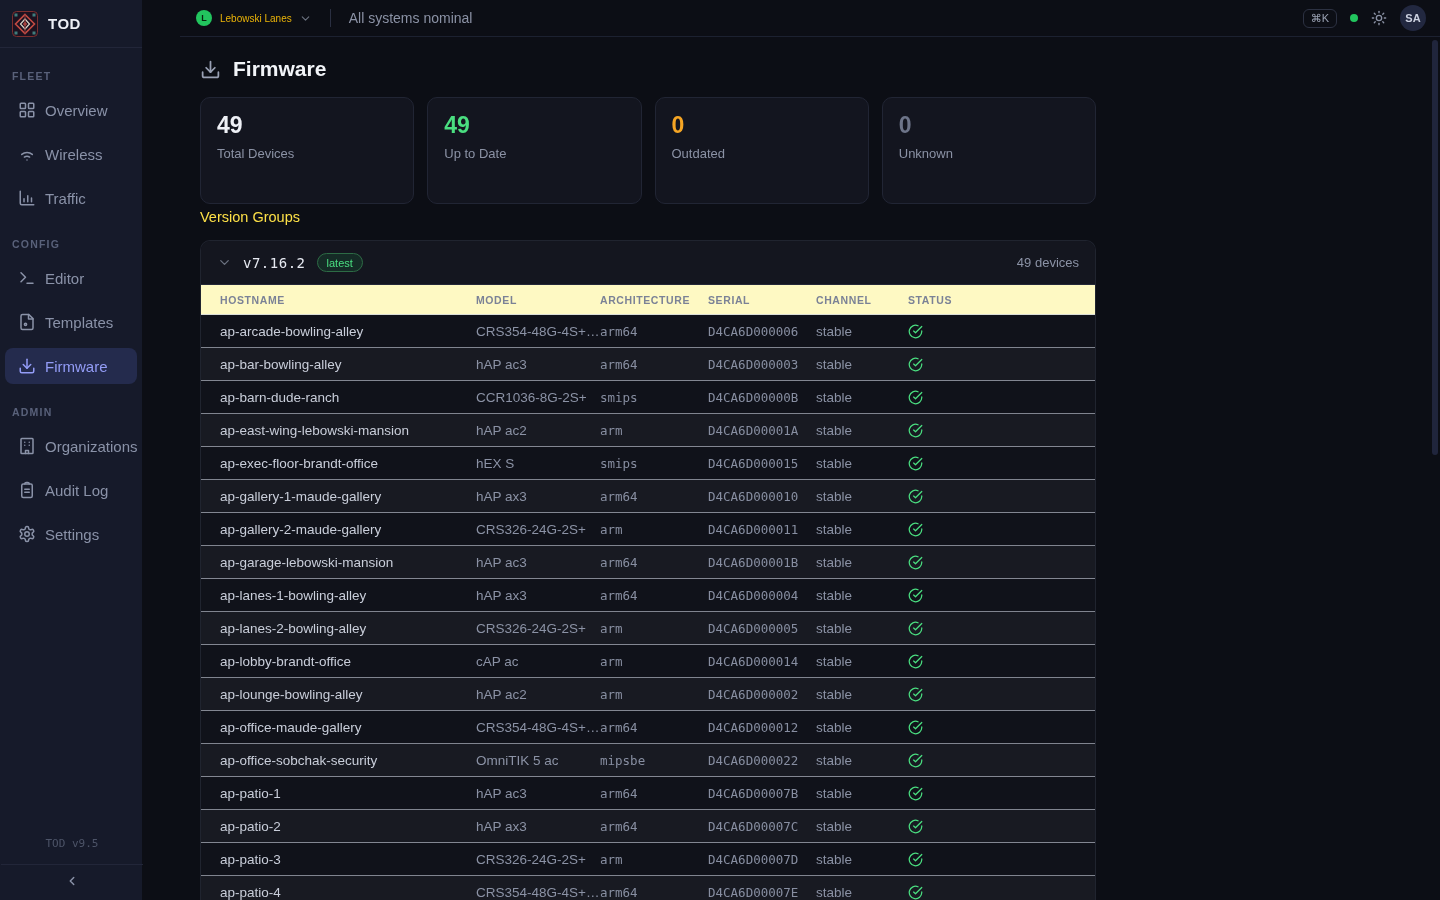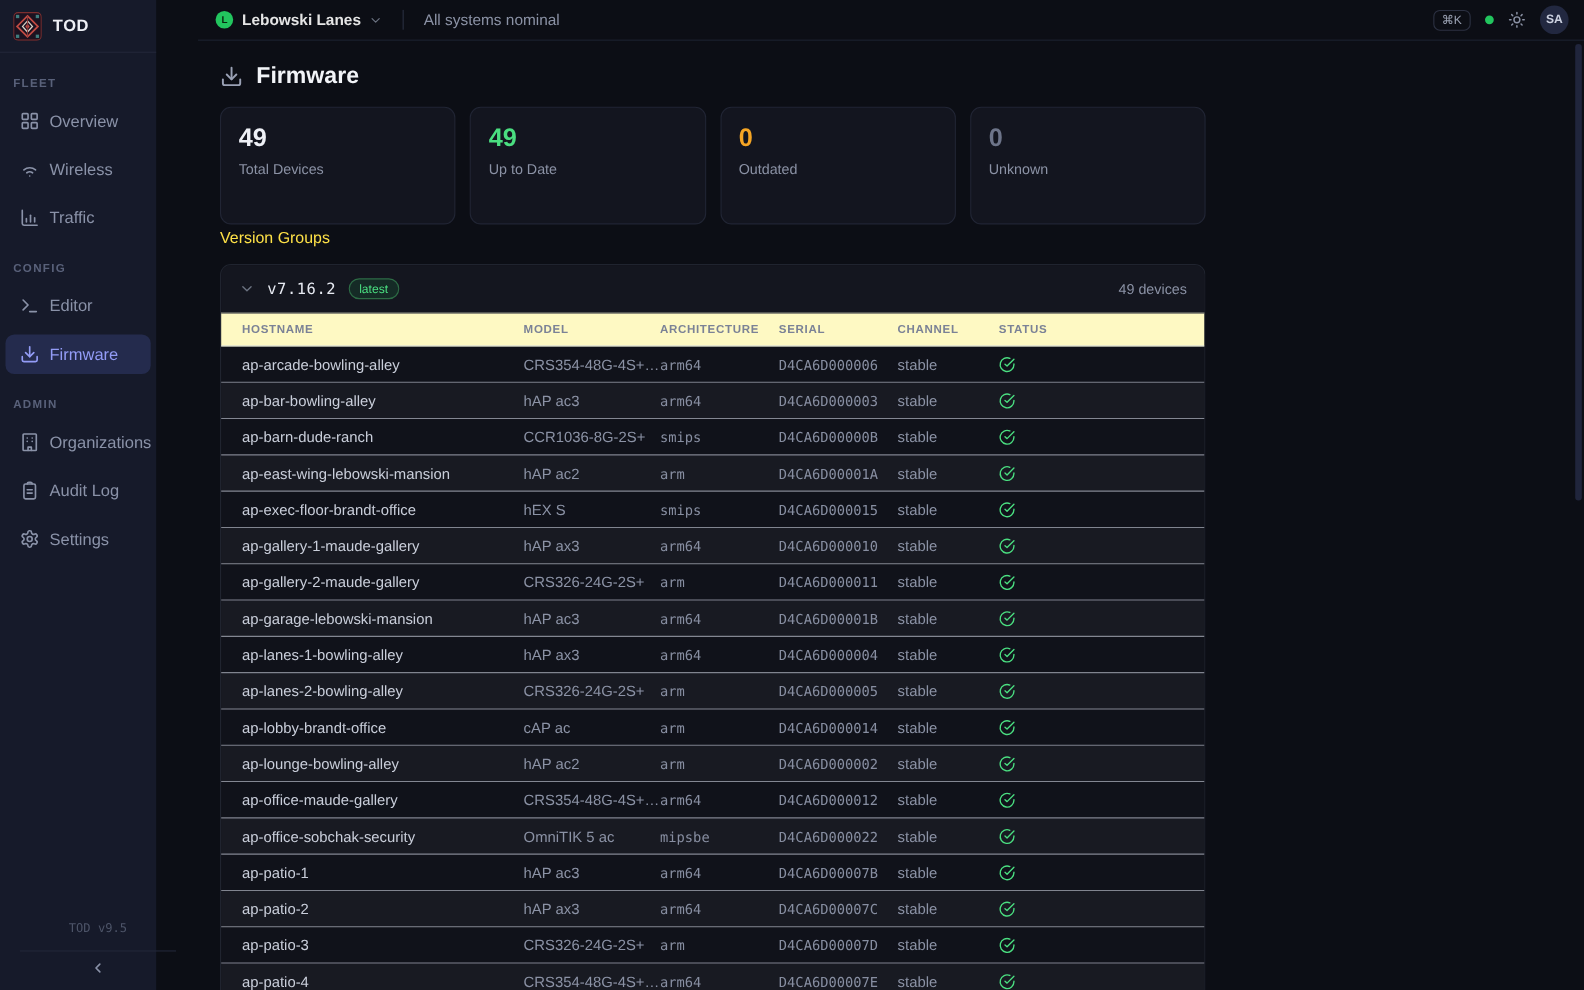--- a/index.html
+++ b/index.html
@@ -8,30 +8,30 @@
   
   .sidebar { position:absolute; left:0; top:0; width:142px; height:900px; background:#161a2a; z-index:5; }
   .logo-row { height:48px; display:flex; align-items:center; gap:10px; padding:0 12px; border-bottom:1px solid #222639; }
   .logo-badge { width:26px; height:26px; border-radius:5px; flex:0 0 auto; }
   .brand-name { color:#eef0f6; font-weight:700; font-size:15px; letter-spacing:0.5px; }
   .nav-label { margin:22px 12px 10px; font-size:10.5px; letter-spacing:1.2px; color:#59617a; font-weight:700; }
   .nav-item { display:flex; align-items:center; gap:9px; height:36px; margin:0 5px 8px; padding:0 13px; border-radius:8px; color:#8a92a8; font-size:15px; cursor:pointer; }
   .nav-item .icon { width:18px; height:18px; display:inline-flex; }
   .nav-item .icon svg { width:18px; height:18px; }
   .nav-item.active { background:#242b4d; color:#939cf6; }
-  .sidebar-footer { position:absolute; bottom:0; left:18px; width:100%; }
+  .sidebar-footer { position:absolute; bottom:0; left:1px; width:100%; }
   .sidebar-version { text-align:center; font-family:"DejaVu Sans Mono", monospace; font-size:11px; color:#4d5468; padding-bottom:14px; }
   .collapse-bar { border-top:1px solid #222639; height:36px; display:flex; align-items:center; justify-content:center; color:#8a92a8; cursor:pointer; }
   .collapse-bar svg { width:14px; height:14px; }
 
   
   .main { position:absolute; left:180px; top:0; right:0; height:900px; }
   .topbar { height:37px; display:flex; align-items:center; padding:0 14px 0 16px; border-bottom:1px solid #1c2130; }
   .org-avatar { width:16px; height:16px; border-radius:50%; background:#22c55e; color:#08260f; font-size:9px; font-weight:700; display:flex; align-items:center; justify-content:center; margin-right:8px; }
-  .org-name { color:#e5e5e5; font-size:14px; margin-right:7px;font-weight:bold; }
+  .org-name { color:#eab308; font-size:10px; margin-right:7px; }
   .chev { color:#6b7280; display:inline-flex; }
   .chev svg { width:13px; height:13px; }
   .v-divider { width:1px; height:18px; background:#2a2f41; margin:0 18px; }
   .topbar-status { color:#8b92a5; font-size:14px; }
   .topbar-right { margin-left:auto; display:flex; align-items:center; gap:13px; }
   .kbd-pill { border:1px solid #2c3142; border-radius:6px; padding:2px 7px; color:#9aa1b2; font-size:11px; cursor:pointer; }
   .status-dot { width:8px; height:8px; border-radius:50%; background:#22c55e; }
   .theme-toggle { color:#8b92a5; display:inline-flex; cursor:pointer; }
   .theme-toggle svg { width:16px; height:16px; }
   .user-avatar { width:26px; height:26px; border-radius:50%; background:#222840; color:#ccd1e0; font-size:11px; font-weight:600; display:flex; align-items:center; justify-content:center; cursor:pointer; }
@@ -132,20 +132,30 @@
       <div>
         <div class="nav-label">CONFIG</div>
         <div class="nav-item">
           <span class="icon">
             <svg viewBox="0 0 24 24" fill="none" stroke="currentColor" stroke-width="2" stroke-linecap="round" stroke-linejoin="round">
               <polyline points="4 17 10 11 4 5"></polyline>
               <line x1="12" y1="19" x2="20" y2="19"></line>
             </svg>
           </span>
           <span>Editor</span>
+        </div>
+        <div class="nav-item">
+          <span class="icon">
+            <svg viewBox="0 0 24 24" fill="none" stroke="currentColor" stroke-width="2" stroke-linecap="round" stroke-linejoin="round">
+              <path d="M14.5 2H6a2 2 0 0 0-2 2v16a2 2 0 0 0 2 2h12a2 2 0 0 0 2-2V7.5L14.5 2z"></path>
+              <path d="M14 2v6h6"></path>
+              <circle cx="10" cy="15" r="1.5"></circle>
+            </svg>
+          </span>
+          <span>Templates</span>
         </div>
         <div class="nav-item active">
           <span class="icon">
             <svg viewBox="0 0 24 24" fill="none" stroke="currentColor" stroke-width="2" stroke-linecap="round" stroke-linejoin="round">
               <path d="M21 15v4a2 2 0 0 1-2 2H5a2 2 0 0 1-2-2v-4"></path>
               <polyline points="7 10 12 15 17 10"></polyline>
               <line x1="12" y1="15" x2="12" y2="3"></line>
             </svg>
           </span>
           <span>Firmware</span>

